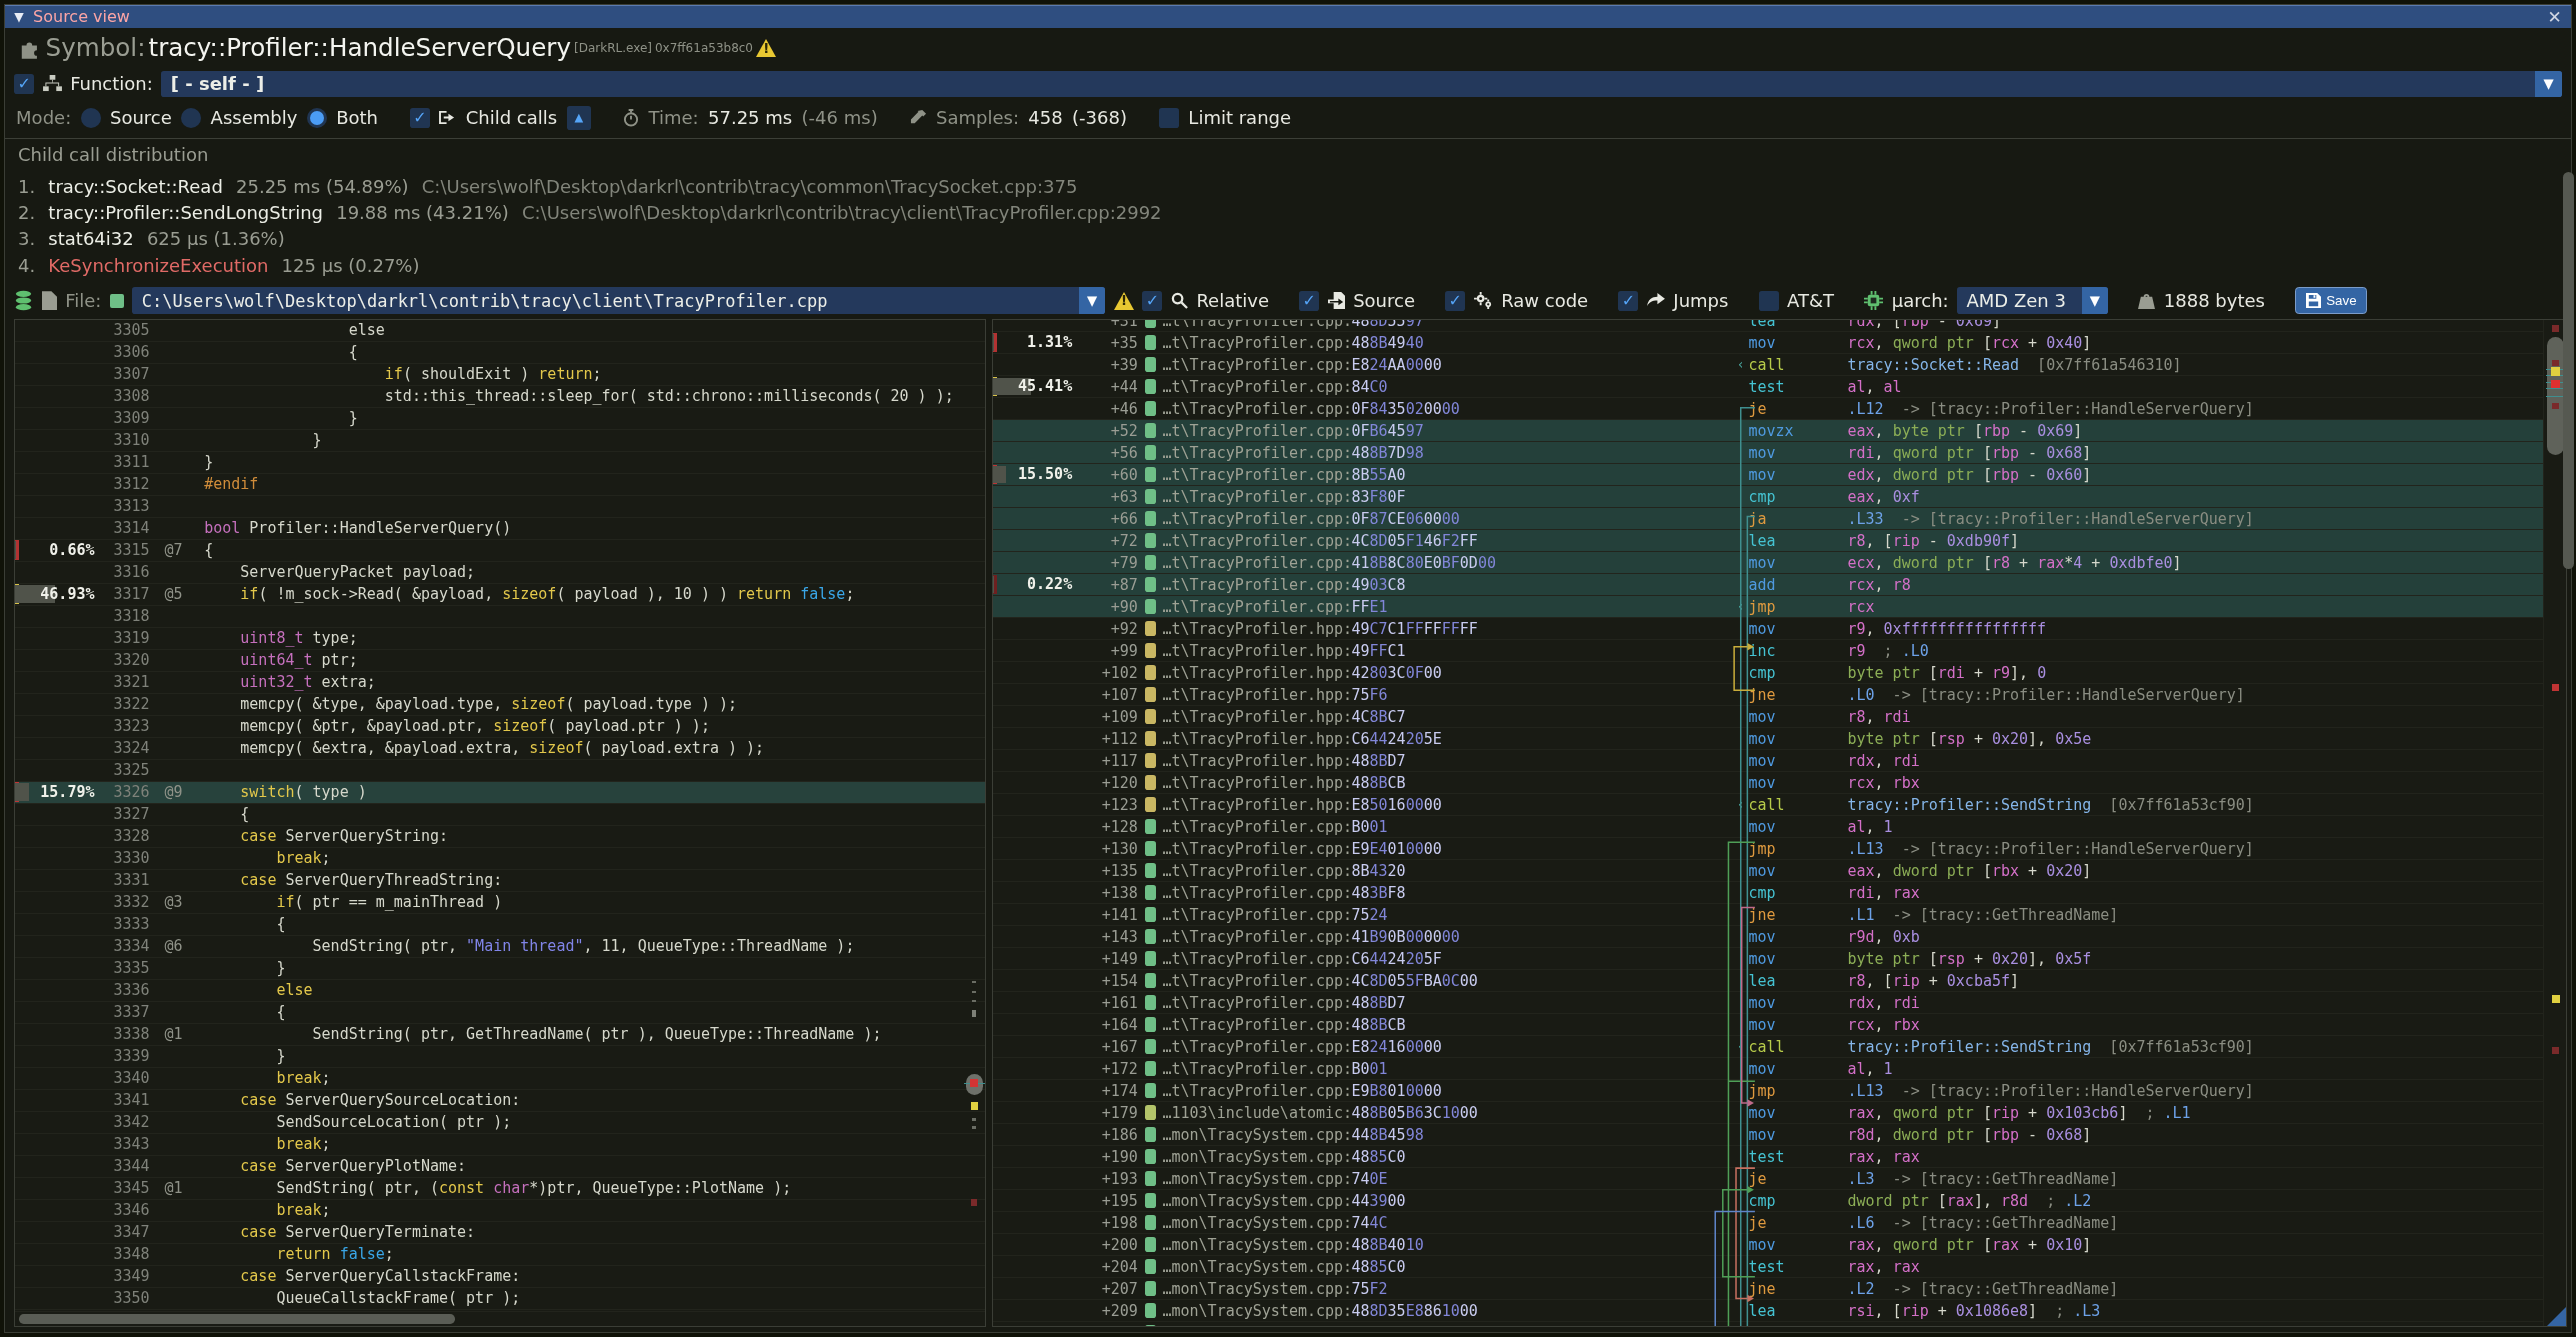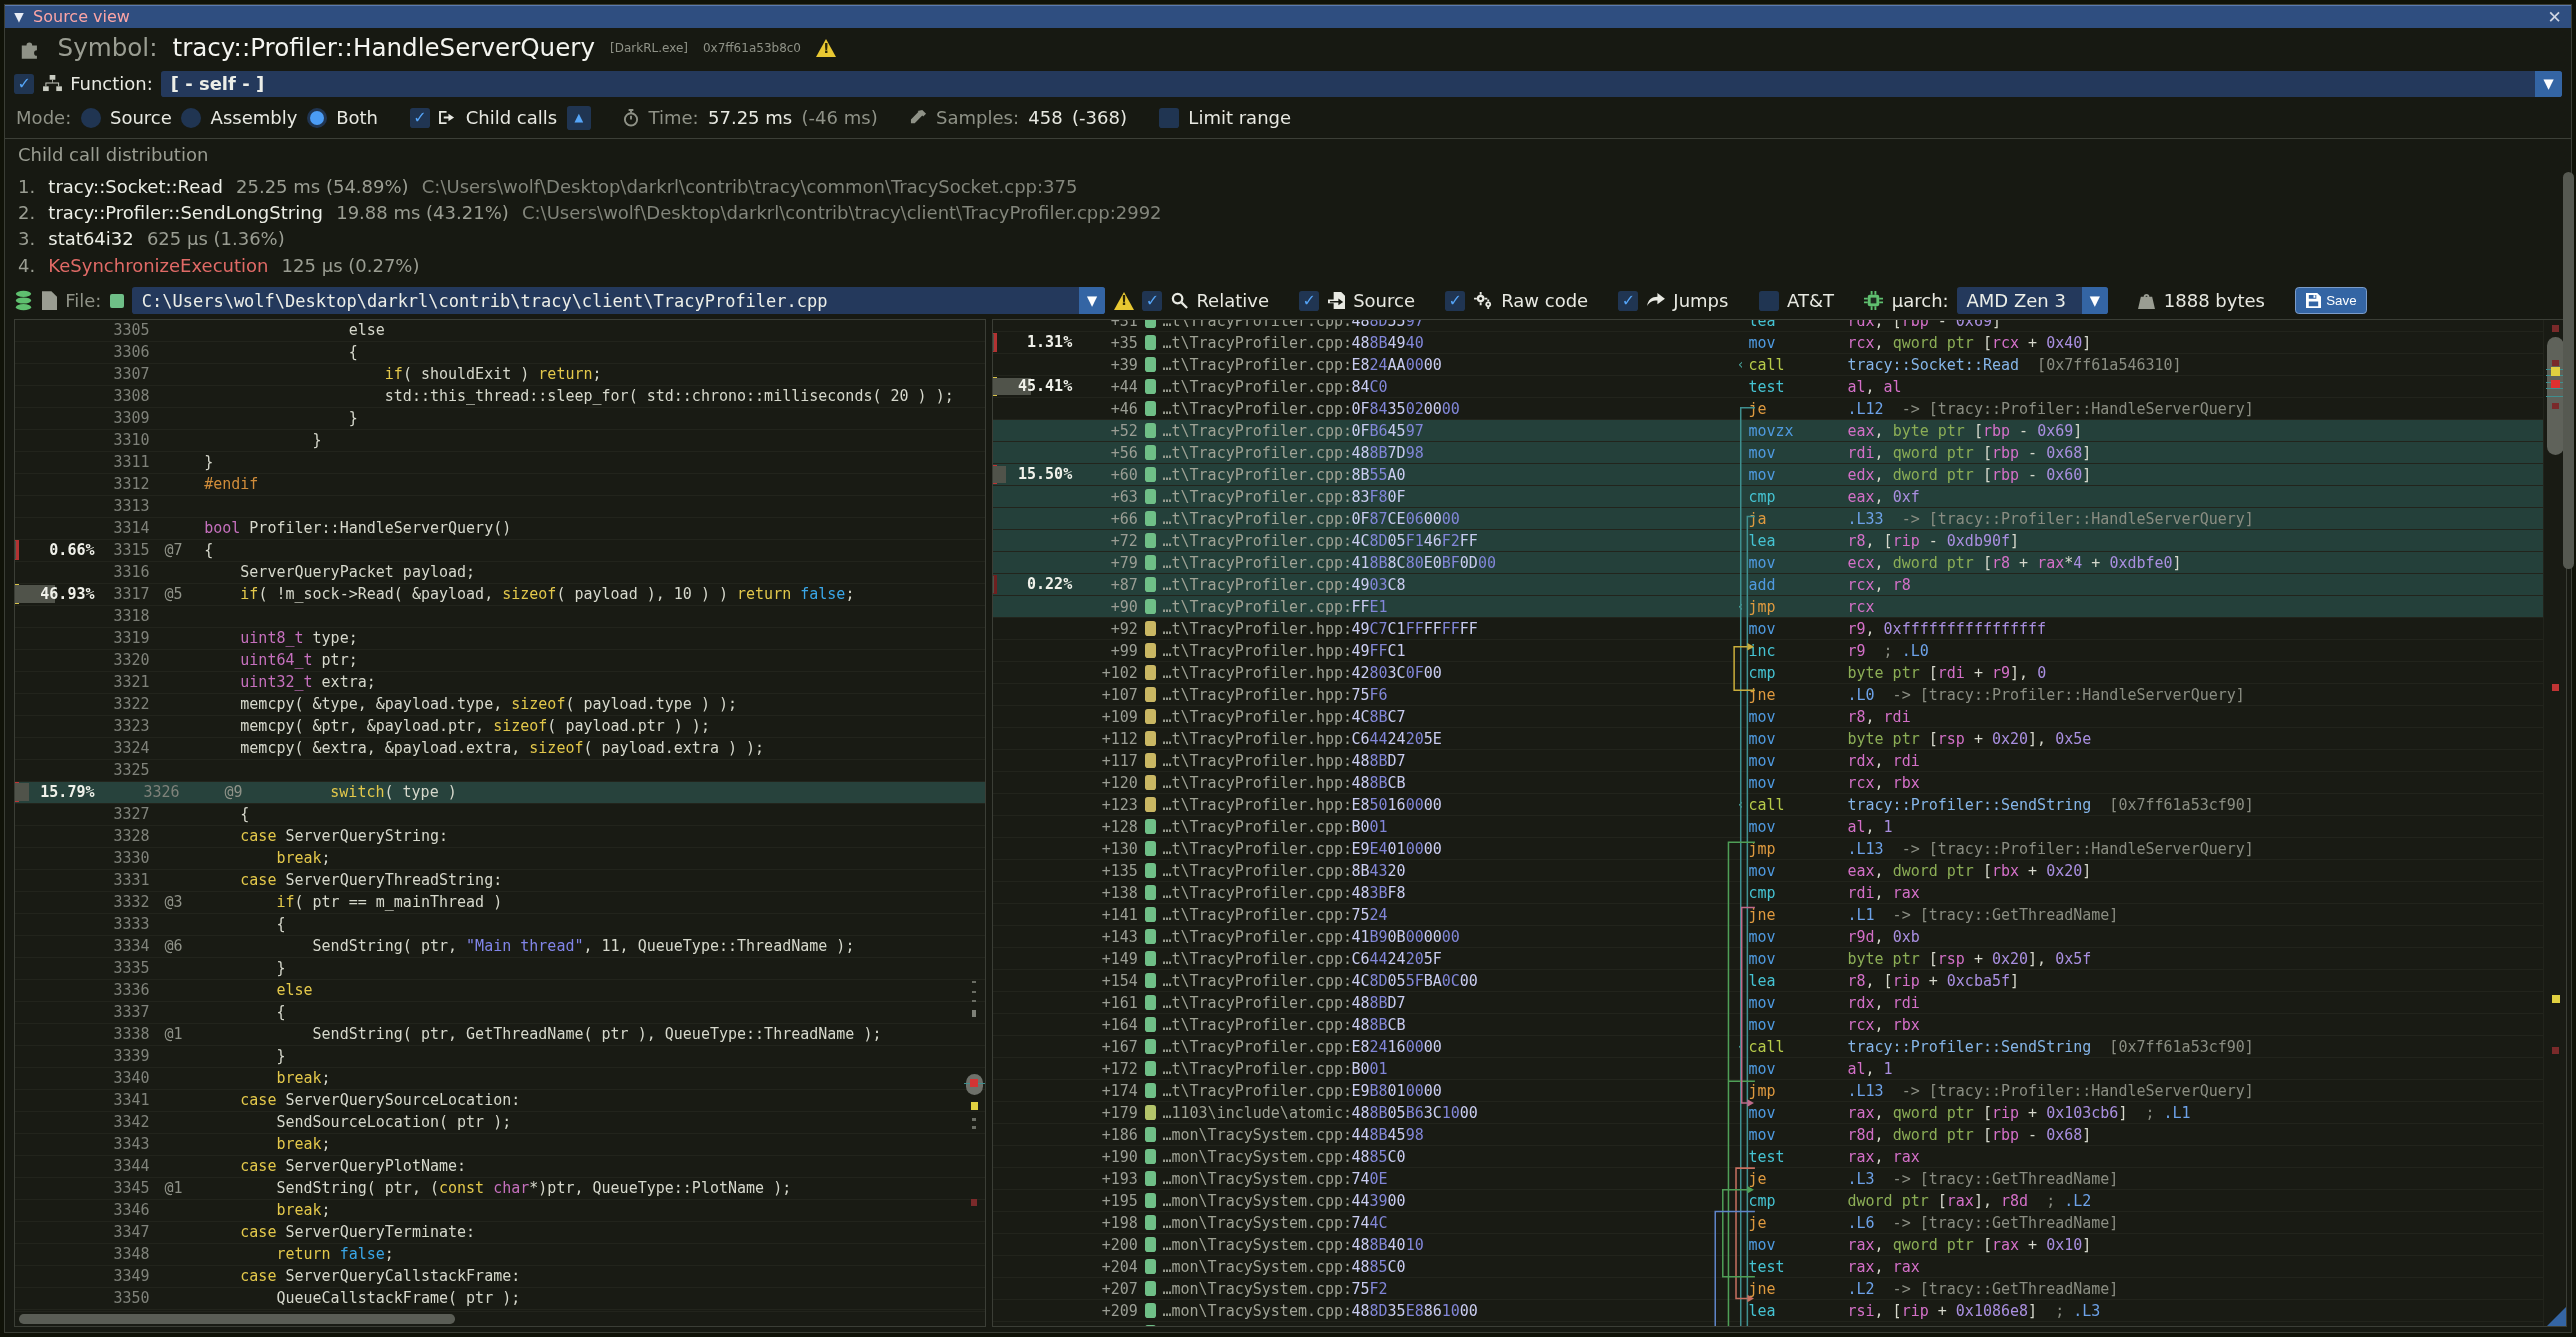--- a/index.html
+++ b/index.html
@@ -7,21 +7,21 @@
   body { font-family:"DejaVu Sans","Liberation Sans",sans-serif; color:#d8dacf; font-size:18px; }
   .win { position:absolute; inset:3.8px; background:#171912; border:0.9px solid #3b3e36; display:flex; flex-direction:column; }
 
   
   .titlebar { height:23px; background:#2f4e80; border-top:0.9px solid #5b7bb0; display:flex; align-items:center; padding:0 9.4px; gap:9.4px; flex:none; }
   .titlebar .tri { color:#e8ecf5; font-size:12.3px; }
   .titlebar .ttl { color:#fca5a5; font-size:16px; }
   .titlebar .close { margin-left:auto; color:#cfd5e2; font-size:17px; cursor:pointer; }
 
   
-  .symrow { height:40px; display:flex; align-items:center; gap:15px; padding:0 13.2px; flex:none; }
+  .symrow { height:40px; display:flex; align-items:center; gap:3px; padding:0 13.2px; flex:none; }
   .glabel { color:#9a9d92; }
   .symrow .glabel { font-size:24.6px; }
   .symname { color:#f4f5f0; font-size:24.6px; }
   .symmeta { color:#8f9287; font-size:12px; }
 
   
   .fnrow { height:32px; display:flex; align-items:center; gap:8.5px; padding:0 9.4px; flex:none; }
   .fnrow .lbl { color:#e8e9e2; }
   .combo { background:#24395c; border-radius:2.8px; height:26.4px; display:flex; align-items:center; position:relative; padding:0 9.4px; color:#eceee8; }
   .combo .arrowbtn { position:absolute; right:0; top:0; bottom:0; width:26.4px; background:#3465a4; border-radius:0 2.8px 2.8px 0; display:flex; align-items:center; justify-content:center; color:#fff; font-size:13.2px; }
@@ -61,21 +61,21 @@
 
   
   .panes { flex:1; display:flex; padding:0 3.8px 5.7px 9.4px; gap:5.7px; min-height:0; }
   .pane { border:0.9px solid #3b3e36; background:#191b14; position:relative; overflow:hidden; }
   .srcpane { width:972px; flex:none; display:flex; flex-direction:column; }
   .asmpane { flex:1; }
   code, pre, .mono { font-family:"DejaVu Sans Mono","Liberation Mono",monospace; }
 
   .srcrows { flex:1; overflow:hidden; position:relative; }
   .srow { height:22px; display:flex; align-items:center; border-bottom:0.9px solid #22241c; font-family:"DejaVu Sans Mono","Liberation Mono",monospace; font-size:15px; }
-  .srow.hl { background:#27423c;gap:30px; }
+  .srow.hl { background:#27423c; }
   .pcell { width:85px; flex:none; position:relative; height:100%; }
   .pcell .strip { position:absolute; left:0; top:0.9px; bottom:0.9px; width:3.8px; }
   .pcell .fill { position:absolute; left:0; top:1.9px; bottom:1.9px; background:#50534a; }
   .pcell span { position:absolute; inset:0; text-align:right; padding-right:5.7px; color:#f0f1ea; font-weight:bold; line-height:21px; }
   .lnum { width:55px; flex:none; text-align:right; color:#7f827a; padding-right:5.7px; }
   .ann { width:49px; flex:none; color:#8f9288; padding-left:9.4px; }
   pre.code { white-space:pre; color:#d6d8cc; }
 
   .tk-k { color:#e3c84b; } .tk-t { color:#c570bd; } .tk-p { color:#cf8c3a; }
   .tk-s { color:#8185e8; } .tk-b { color:#3aa7e8; } .tk-n { color:#d6d8cc; }

